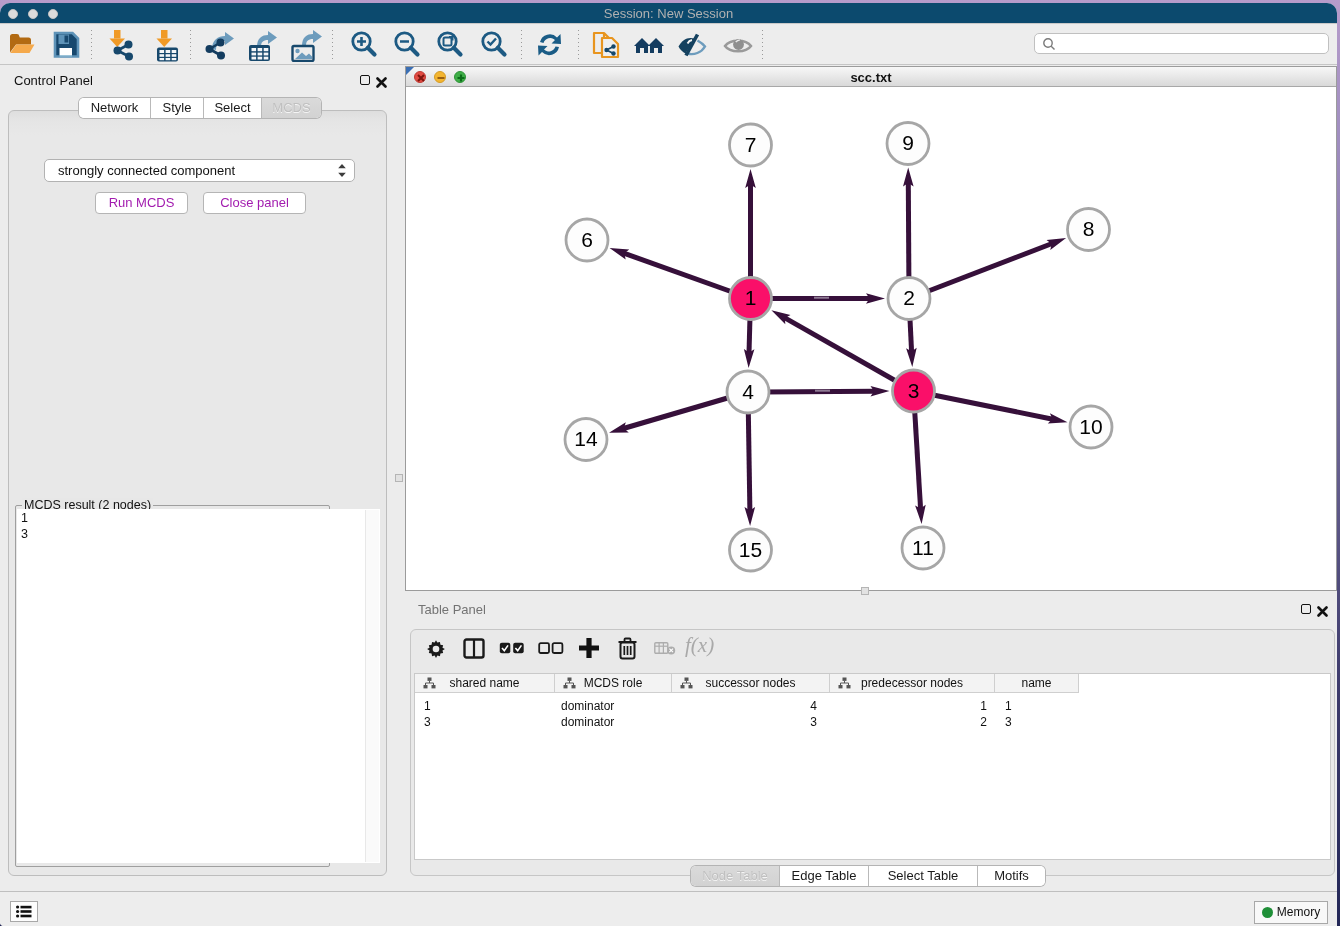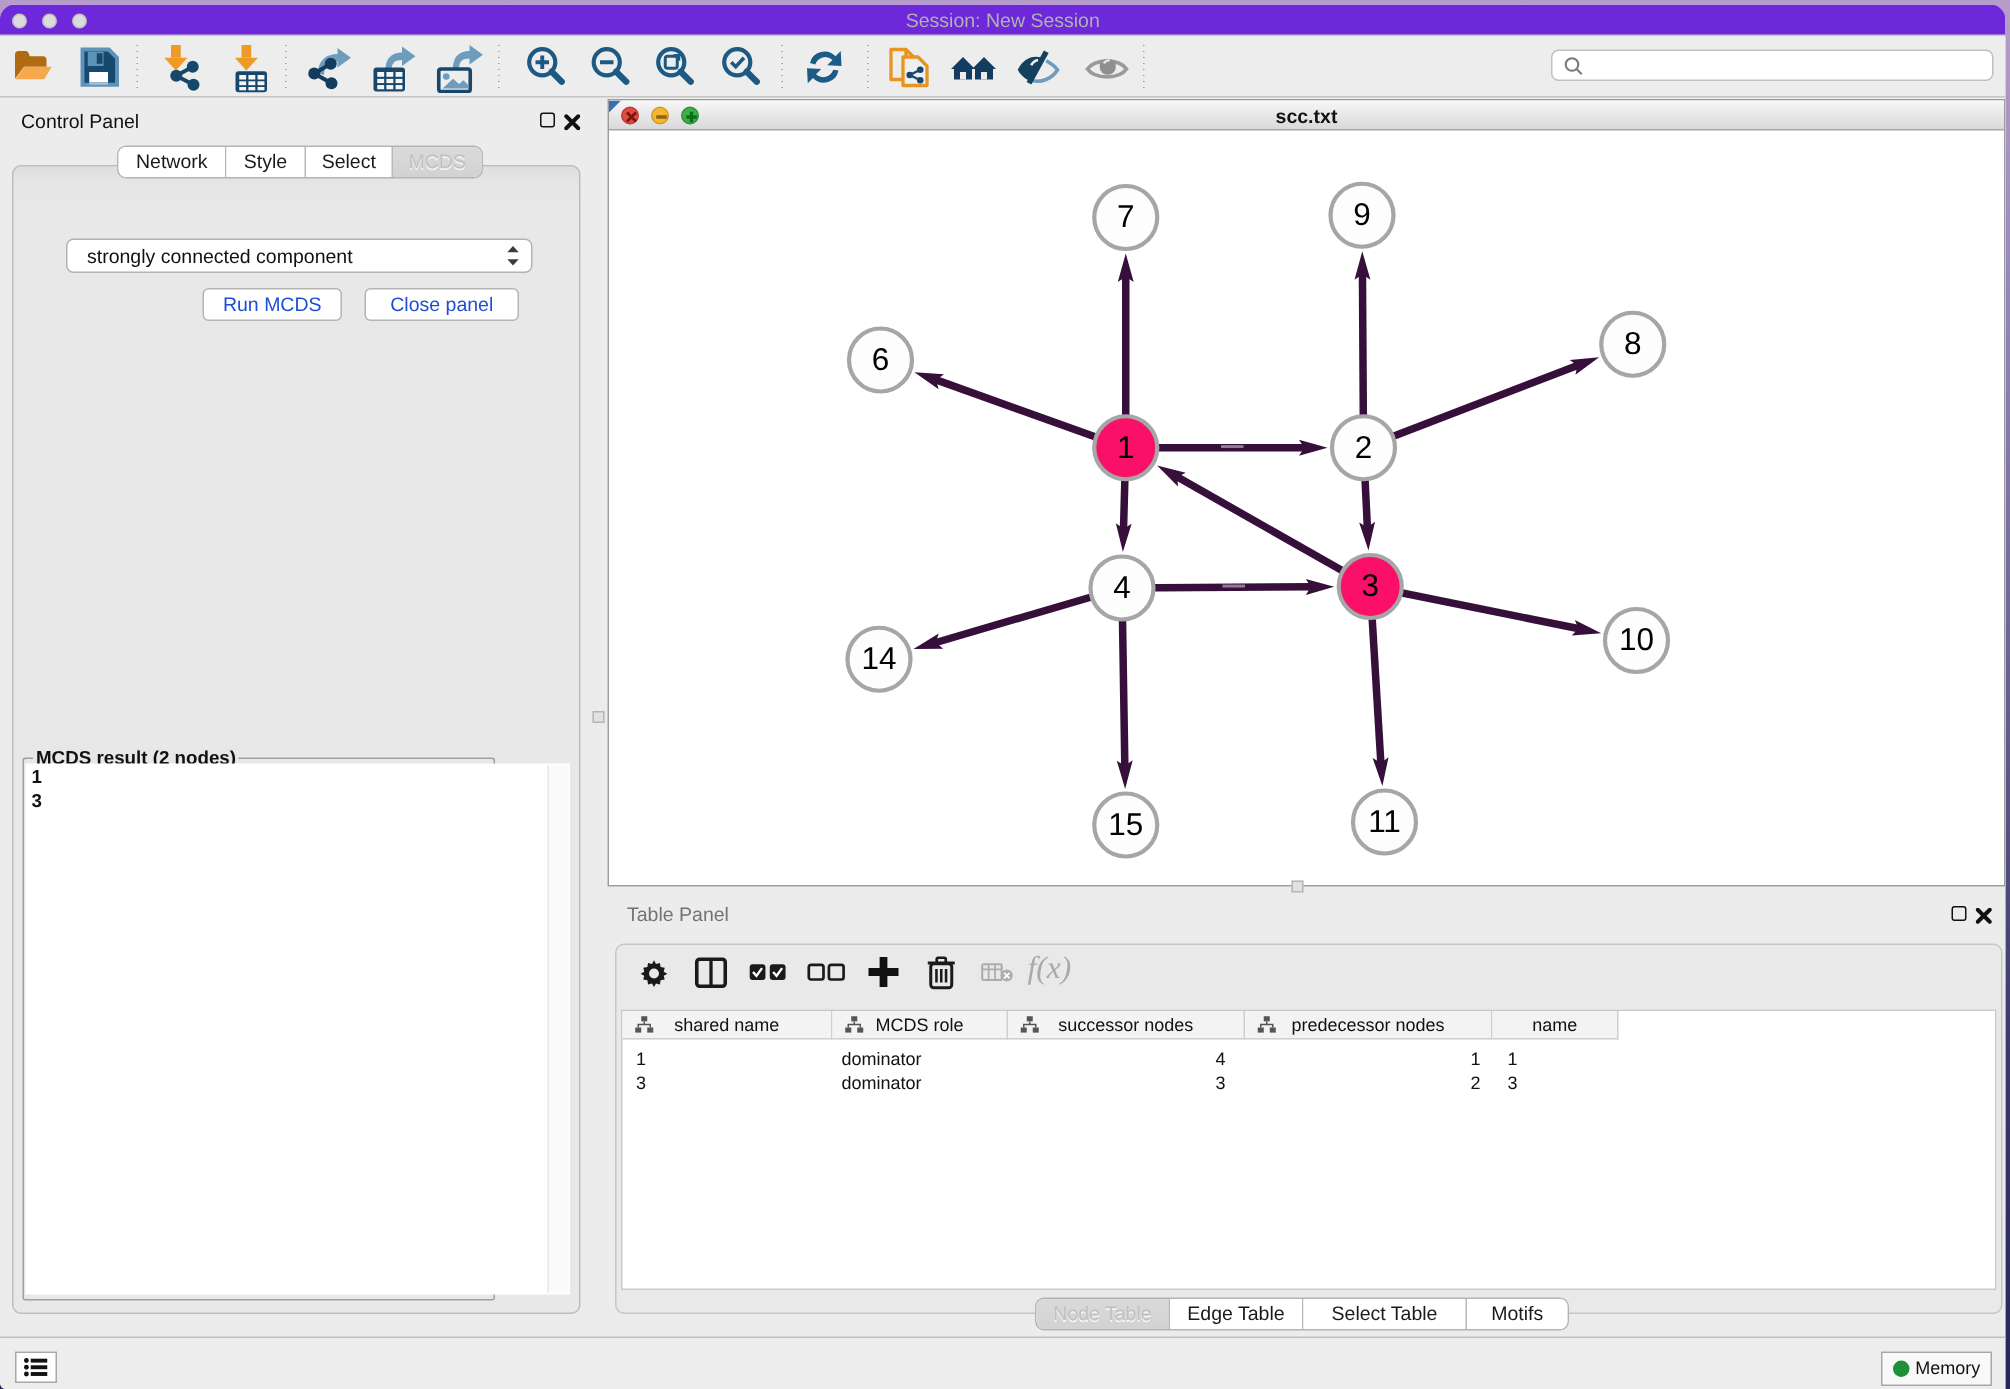--- a/index.html
+++ b/index.html
@@ -9,21 +9,21 @@
   background:linear-gradient(180deg,#b79ccb 0%,#a08ec0 15%,#6f6796 45%,#3c3a6b 75%,#232757 100%);
   position:relative;
 }
 #win {
   position:absolute; left:0; top:3px; width:1337px; height:923px;
   background:#ececec; border-radius:10px 10px 0 4px;
   overflow:hidden;
 }
 
 #titlebar { position:absolute; left:0; top:0; width:100%; height:21px;
-  background:#6d28d9; border-bottom:1px solid #c9c9c9; }
+  background:#0c4a6e; border-bottom:1px solid #c9c9c9; }
 #titlebar .tl { position:absolute; top:6px; width:10px; height:10px; border-radius:50%;
   background:#dcdcdc; border:1px solid #c2c2c2; }
 #title-text { position:absolute; top:3px; left:0; width:1337px; text-align:center;
   font-size:13px; color:#b1b1b1; }
 
 #toolbar { position:absolute; left:0; top:22px; width:100%; height:40px;
   background:#ededed; border-bottom:1px solid #c5c5c5; }
 .sep { position:absolute; top:5px; height:30px; width:1px;
   background-image:linear-gradient(180deg,#9a9a9a 25%,rgba(0,0,0,0) 25%);
   background-size:1px 4px; }
@@ -47,23 +47,23 @@
   text-shadow:0 1px 0 #f5f5f5; }
 
 #cp-box { position:absolute; left:8px; top:44px; width:379px; height:766px;
   background:linear-gradient(180deg,#dedede 0px,#e5e5e5 10px,#e8e8e8 24px); border:1px solid #bdbdbd; border-radius:6px; }
 #opt-label { position:absolute; left:0; width:100%; text-align:center; top:28px;
   font-size:13px; color:#111; }
 #dropdown { position:absolute; left:35px; top:48px; width:311px; height:23px;
   background:#fff; border:1px solid #b2b2b2; border-radius:5px;
   font-size:13px; color:#111; line-height:21px; padding-left:13px; }
 .btn { position:absolute; height:22px; background:#fff; border:1px solid #b5b5b5;
-  border-radius:4px; font-size:13px; color:#1d4ed8; text-align:center; line-height:20px;margin-left:40px; }
-
-#mcds-fs { position:absolute; left:6px; top:387px; width:315px; height:367px;font-weight:bold; }
+  border-radius:4px; font-size:13px; color:#a21caf; text-align:center; line-height:20px; }
+
+#mcds-fs { position:absolute; left:6px; top:387px; width:315px; height:367px; }
 #mcds-fs .fsborder { position:absolute; left:0; top:7px; width:100%; height:362px;
   border:1px solid #9f9f9f; border-radius:2px; }
 #mcds-fs .fslegend { position:absolute; left:7px; top:0px; background:#e7e7e7;
   padding:0 2px; font-size:12.5px; color:#111; }
 #mcds-ta { position:absolute; left:2px; top:11px; width:363px; height:354px; background:#fff; }
 #mcds-ta .txt { position:absolute; left:4px; top:1px; font-size:12.5px; color:#111; line-height:16px; }
 #mcds-sb { position:absolute; right:1px; top:1px; width:14px; height:352px;
   background:#fafafa; border-left:1px solid #e8e8e8; }
 
 #sccwin { position:absolute; left:405px; top:0px; width:932px; height:525px;

